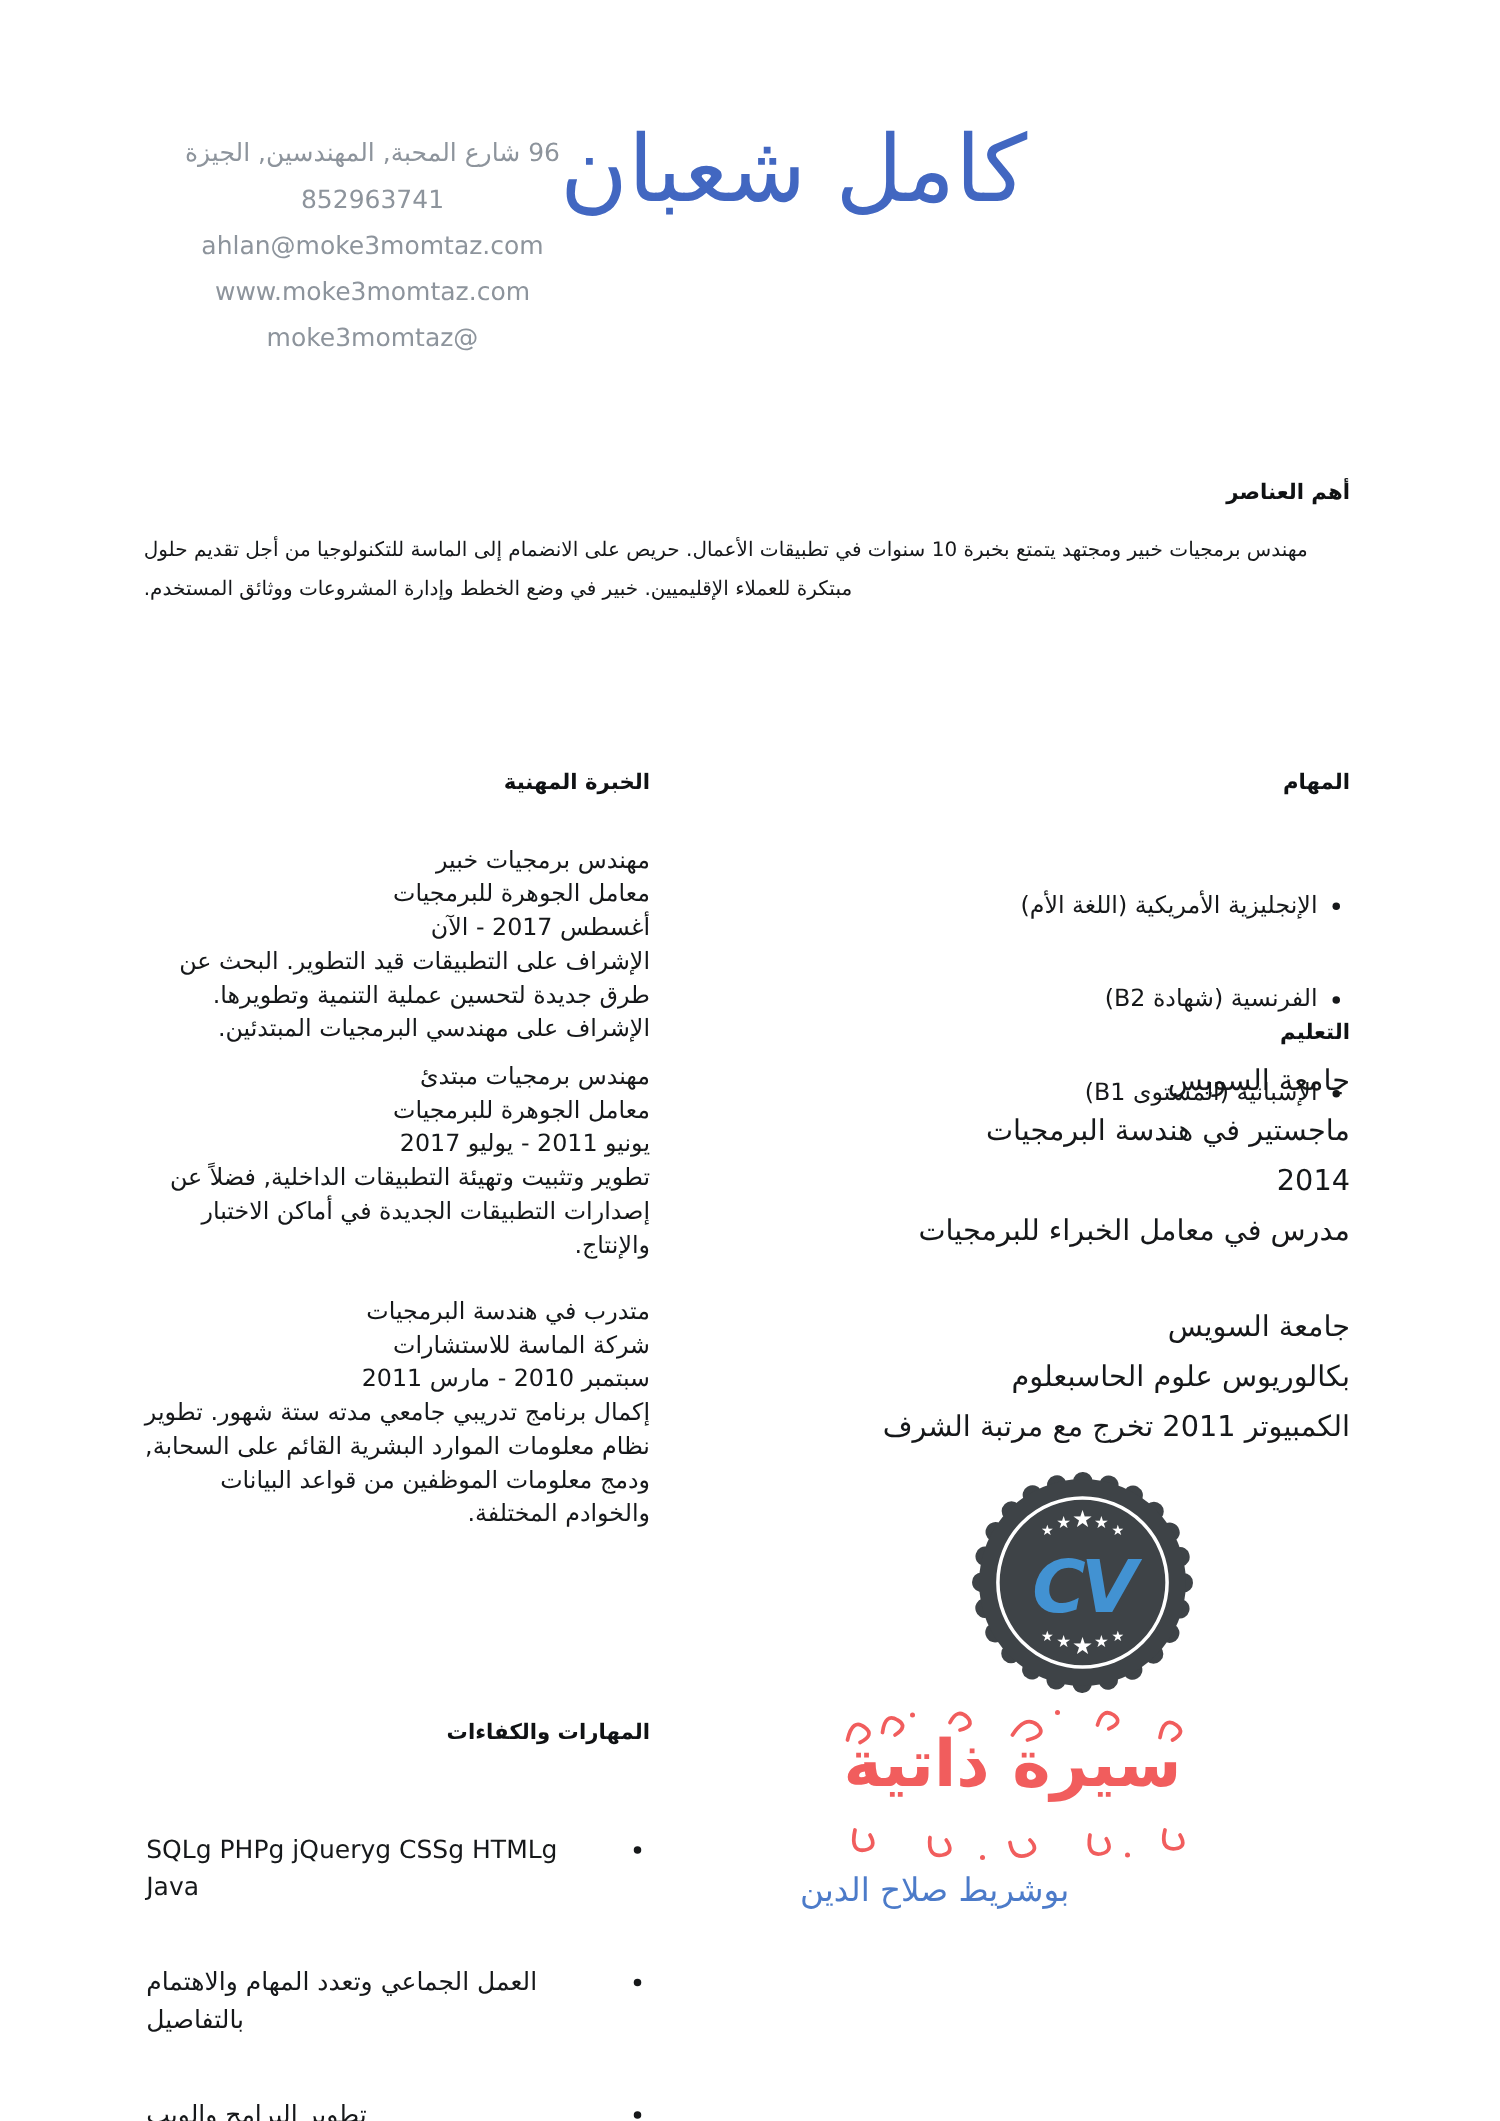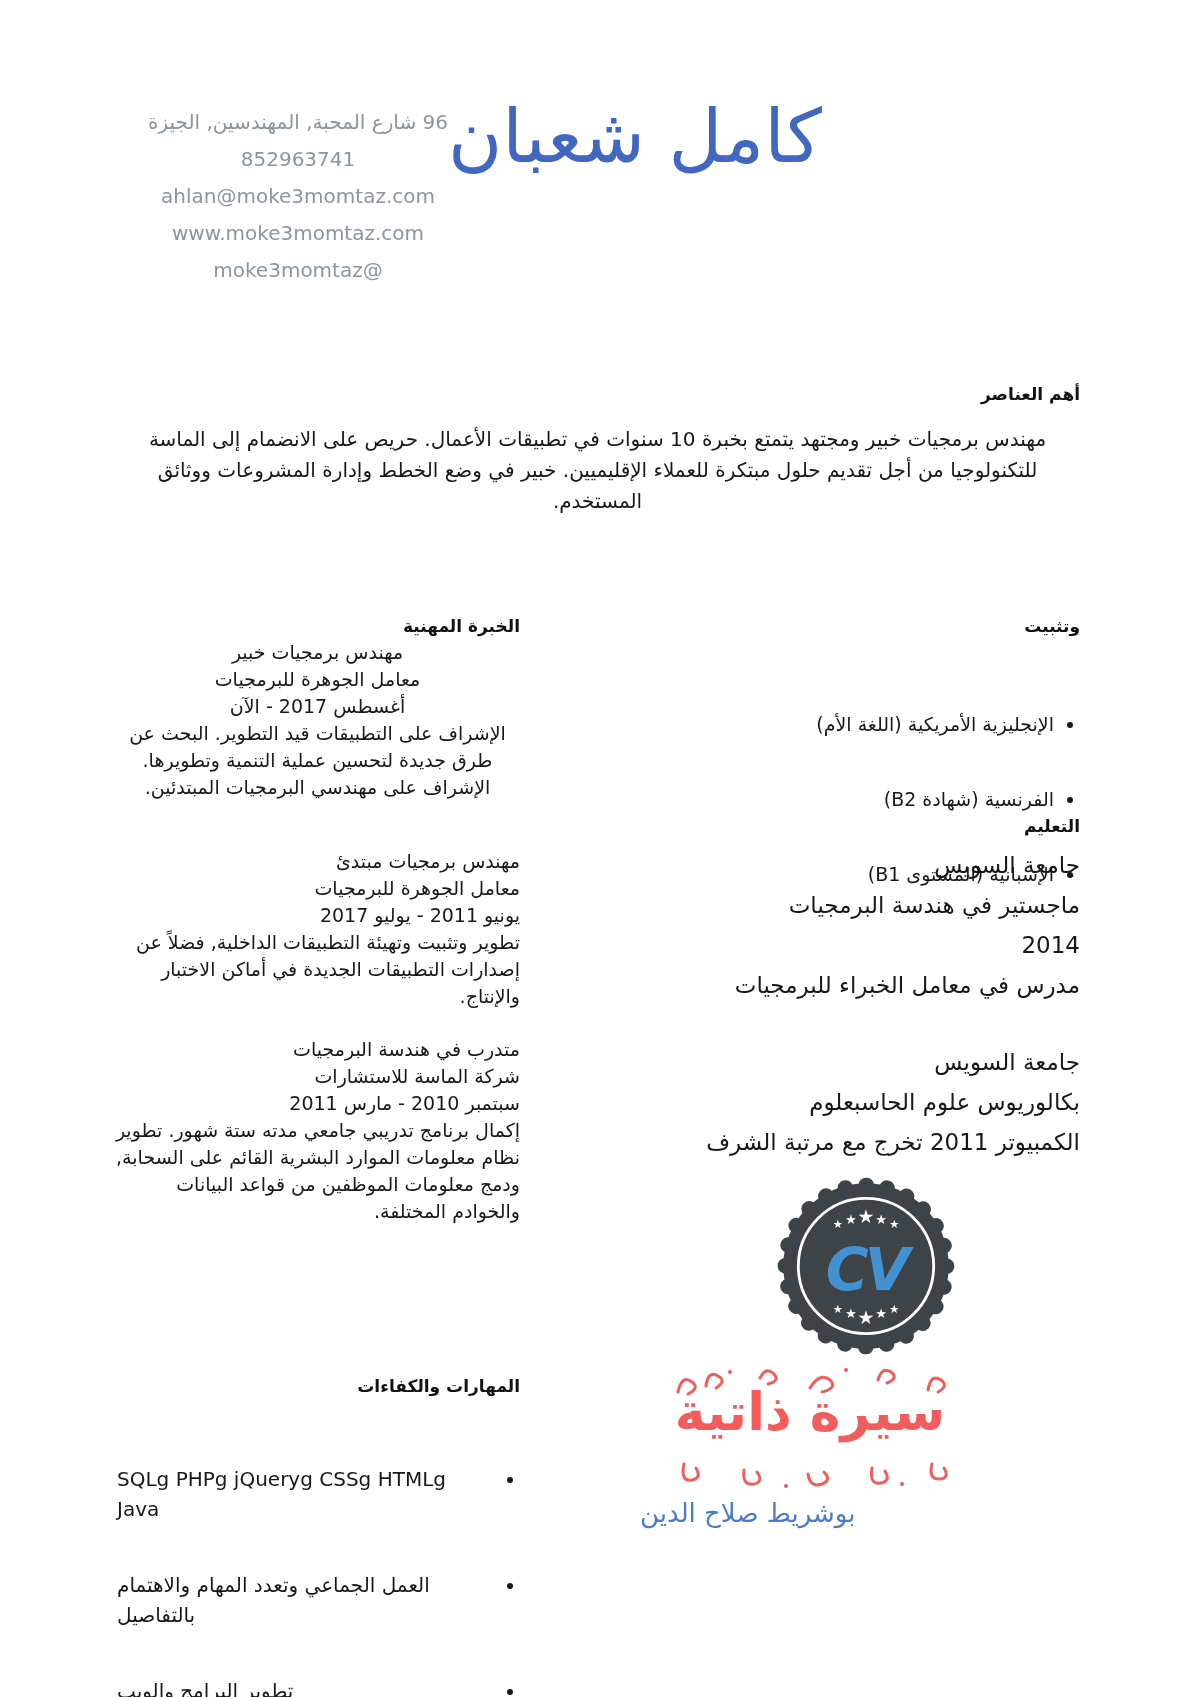--- a/index.html
+++ b/index.html
@@ -32,22 +32,22 @@
   }
   .contact>div{white-space:nowrap;text-align:center;}
 
   .h{
     position:absolute;font-size:17px;font-weight:bold;color:#101214;
     direction:rtl;white-space:nowrap;
   }
   .summary-h{top:384px;right:120px;}
   .summary-p{
     position:absolute;top:424px;left:115px;width:965px;
-    direction:rtl;text-align:center;
-    font-size:20px;line-height:31px;color:var(--text-dark);
+    direction:rtl;text-align:left;
+    font-size:16px;line-height:31px;color:var(--text-dark);
   }
 
   
   .langs-h{top:616px;right:120px;}
   ul.blist{
     position:absolute;margin:0;padding:0 26px 0 0;list-style:disc;direction:rtl;
   }
   ul.langs{top:664px;right:120px;width:454px;font-size:19px;line-height:29px;text-align:right;}
   .edu-h{top:816px;right:120px;}
   .edu{
@@ -70,21 +70,21 @@
     position:absolute;left:640px;top:1498px;width:340px;text-align:left;
     direction:rtl;font-size:26px;color:var(--byline-blue);
   }
 
   
   .exp-h{top:616px;right:680px;}
   .job{
     position:absolute;right:680px;width:405px;direction:rtl;text-align:right;
     font-size:19px;line-height:27px;color:var(--text-dark);
   }
-  .job1{top:639px;text-align:center;}
+  .job1{top:675px;}
   .job2{top:848px;}
   .job3{top:1036px;}
   .skills-h{top:1376px;right:680px;margin-left:16px;}
   ul.skills{top:1418px;right:680px;width:379px;font-size:20px;line-height:30px;text-align:left;}
   li{padding-left:2px;margin-top:46px;}
 </style>
 </head>
 <body>
 
 <div class="page">
@@ -94,21 +94,21 @@
     <div>96 شارع المحبة, المهندسين, الجيزة</div>
     <div>852963741</div>
     <div>ahlan@moke3momtaz.com</div>
     <div>www.moke3momtaz.com</div>
     <div class="ltr">moke3momtaz@</div>
   </div>
 
   <div class="h summary-h">أهم العناصر</div>
   <div class="summary-p">مهندس برمجيات خبير ومجتهد يتمتع بخبرة 10 سنوات في تطبيقات الأعمال. حريص على الانضمام إلى الماسة للتكنولوجيا من أجل تقديم حلول مبتكرة للعملاء الإقليميين. خبير في وضع الخطط وإدارة المشروعات ووثائق المستخدم.</div>
 
-  <div class="h langs-h">وتثبيت</div>
+  <div class="h langs-h">المهام</div>
   <ul class="blist langs">
     <li>الإنجليزية الأمريكية (اللغة الأم)</li>
     <li>الفرنسية (شهادة B2)</li>
     <li>الإسبانية (المستوى B1)</li>
   </ul>
 
   <div class="h edu-h">التعليم</div>
   <div class="edu edu1">
     <div>جامعة السويس</div>
     <div>ماجستير في هندسة البرمجيات</div>

